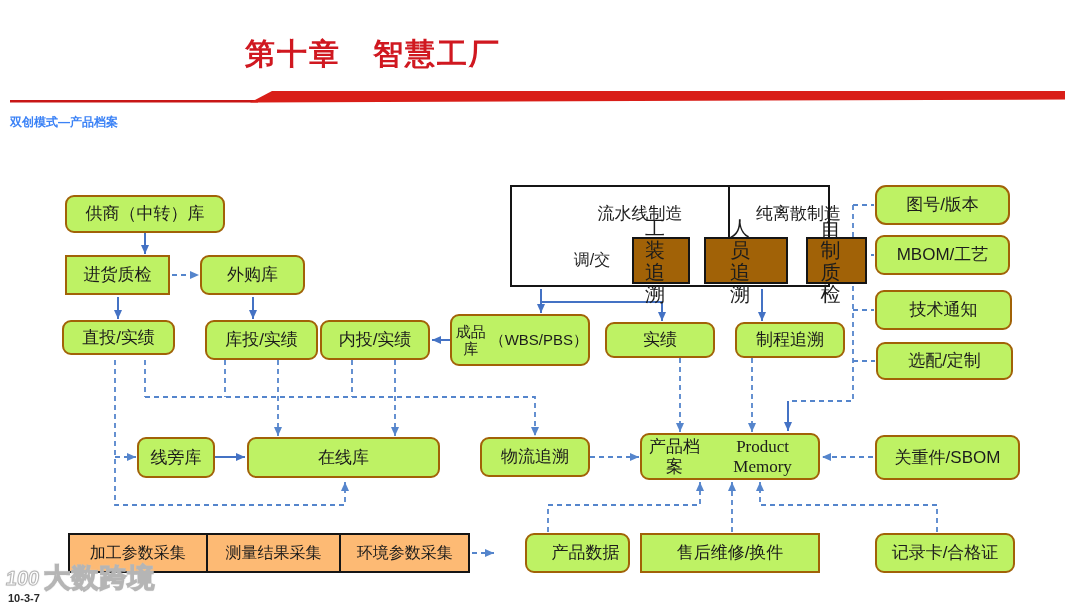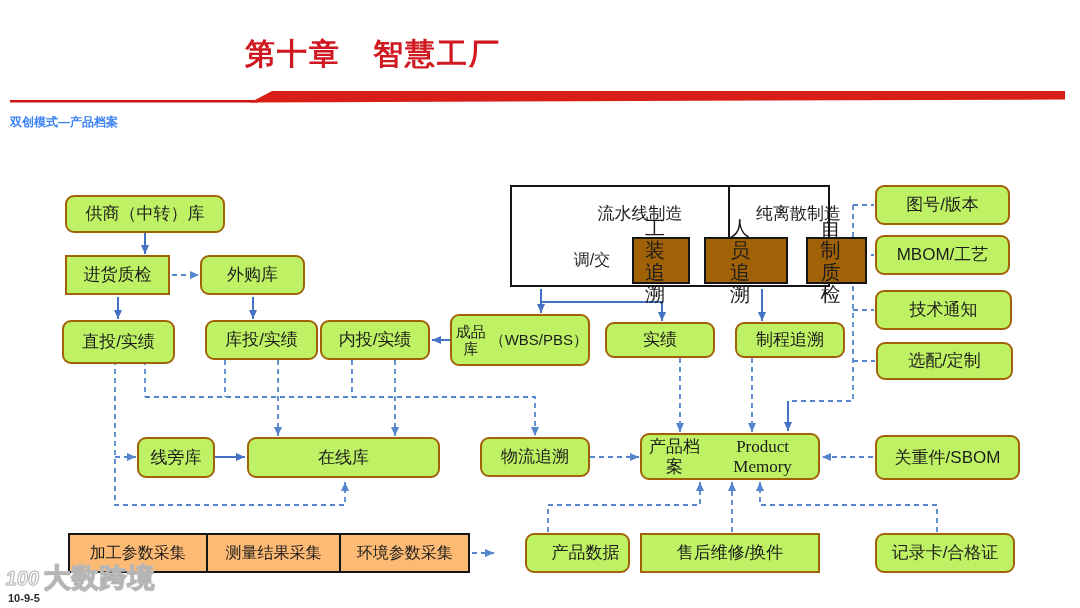--- a/index.html
+++ b/index.html
@@ -109,21 +109,21 @@
 
 <div class="node rounded" style="left:65px;top:195px;width:160px;height:38px;">
     <span>供商（中转）库</span>
   </div>
 <div class="node sharp" style="left:65px;top:255px;width:105px;height:40px;">
     <span>进货质检</span>
   </div>
 <div class="node rounded" style="left:200px;top:255px;width:105px;height:40px;">
     <span>外购库</span>
   </div>
-<div class="node rounded" style="left:62px;top:320px;width:113px;height:44px;">
+<div class="node rounded" style="left:62px;top:320px;width:113px;height:35px;">
     <span>直投/实绩</span>
   </div>
 <div class="node rounded" style="left:205px;top:320px;width:113px;height:40px;">
     <span>库投/实绩</span>
   </div>
 <div class="node rounded" style="left:320px;top:320px;width:110px;height:40px;">
     <span>内投/实绩</span>
   </div>
 
 <div class="mfg">
@@ -151,21 +151,21 @@
   <span>成品库</span>
   <span>（WBS/PBS）</span>
 </div>
 <div class="node rounded" style="left:605px;top:322px;width:110px;height:36px;">
     <span>实绩</span>
   </div>
 <div class="node rounded" style="left:735px;top:322px;width:110px;height:36px;">
     <span>制程追溯</span>
   </div>
 
-<div class="node rounded" style="left:875px;top:185px;width:135px;height:40px;">
+<div class="node rounded" style="left:875px;top:185px;width:135px;height:40px;border-radius:11px;">
     <span>图号/版本</span>
   </div>
 <div class="node rounded" style="left:875px;top:235px;width:135px;height:40px;">
     <span>MBOM/工艺</span>
   </div>
 <div class="node rounded" style="left:875px;top:290px;width:137px;height:40px;">
     <span>技术通知</span>
   </div>
 <div class="node rounded" style="left:876px;top:342px;width:137px;height:38px;">
     <span>选配/定制</span>
@@ -207,14 +207,14 @@
   </div>
 <div class="node rounded" style="left:875px;top:533px;width:140px;height:40px;">
     <span>记录卡/合格证</span>
   </div>
 
 <div class="watermark">
   <div class="wm-row">
     <span class="wm-logo">100</span>
     <span class="wm-brand">大数跨境</span>
   </div>
-  <div class="wm-page">10-9-5</div>
+  <div class="wm-page">10-3-7</div>
 </div>
 
 </body></html>

